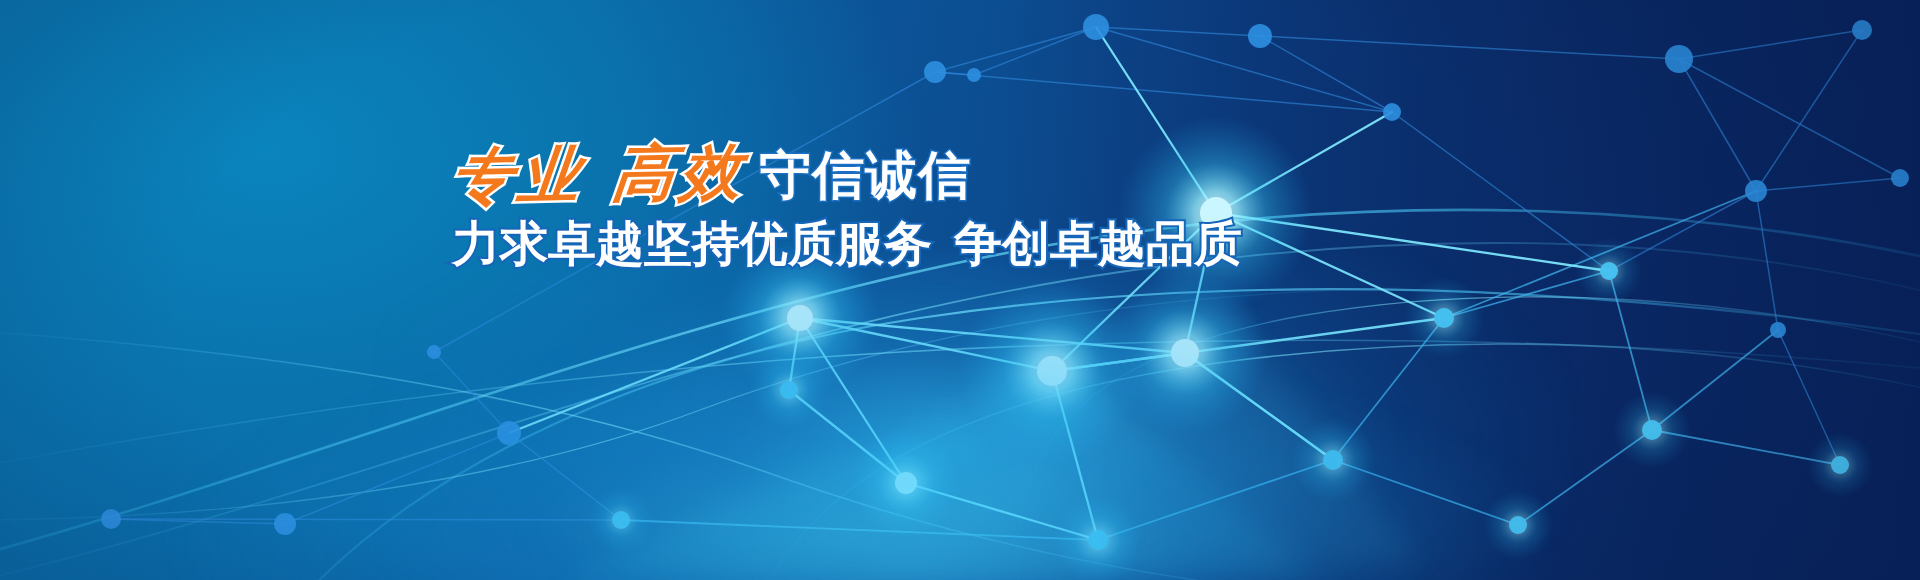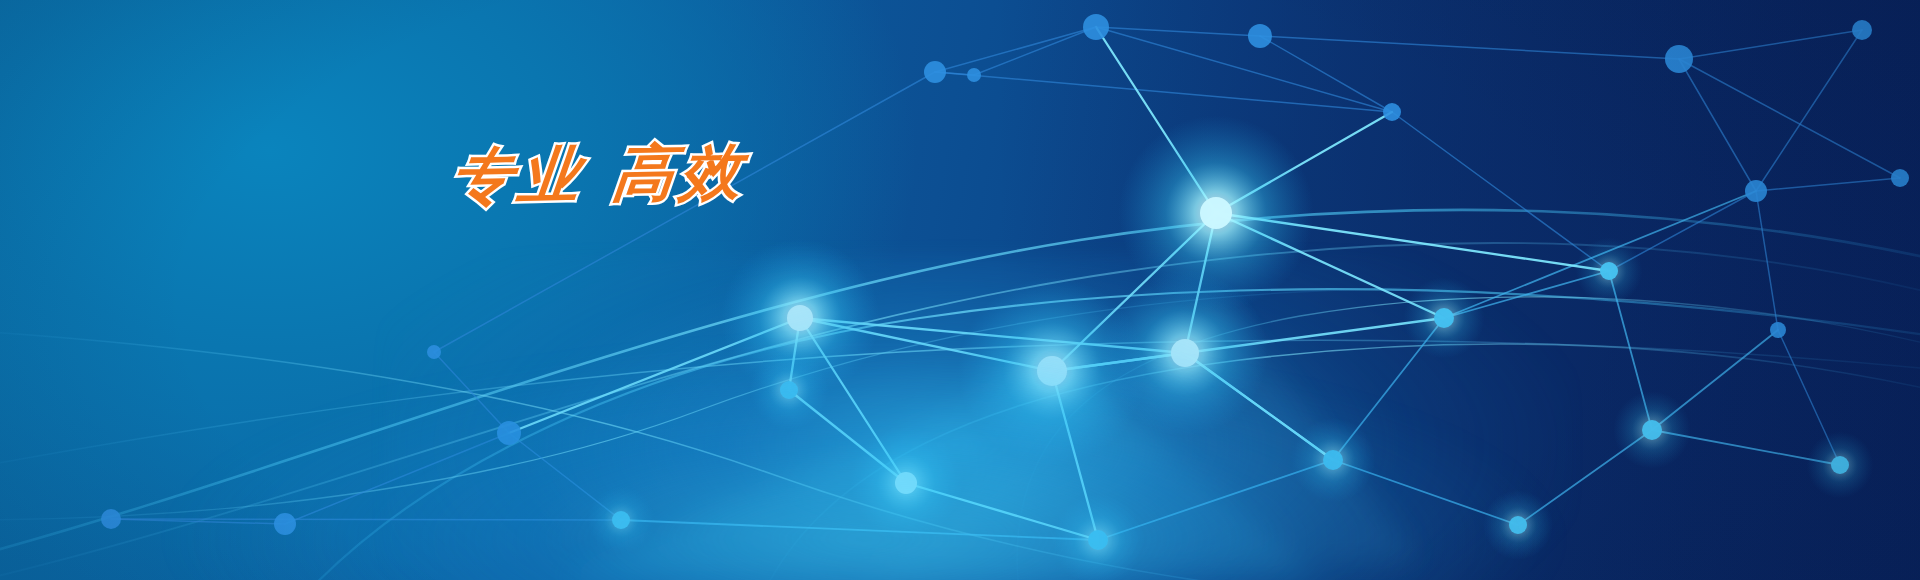--- a/index.html
+++ b/index.html
@@ -251,16 +251,20 @@
       </g>
   </svg>
 
   <div class="bg-glow-center"></div>
   <div class="bg-glow-bottom"></div>
   <div class="bg-vign"></div>
 
   <div class="text-block">
     <div class="line1">
       <span class="t-orange">专业 高效</span>
+      <span class="t-white-brush">守信诚信</span>
+    </div>
+    <div class="line2">
+      <span>力求卓越坚持优质服务</span><span class="gap"></span><span>争创卓越品质</span>
     </div>
   </div>
 
 </div>
 
 </body></html>

